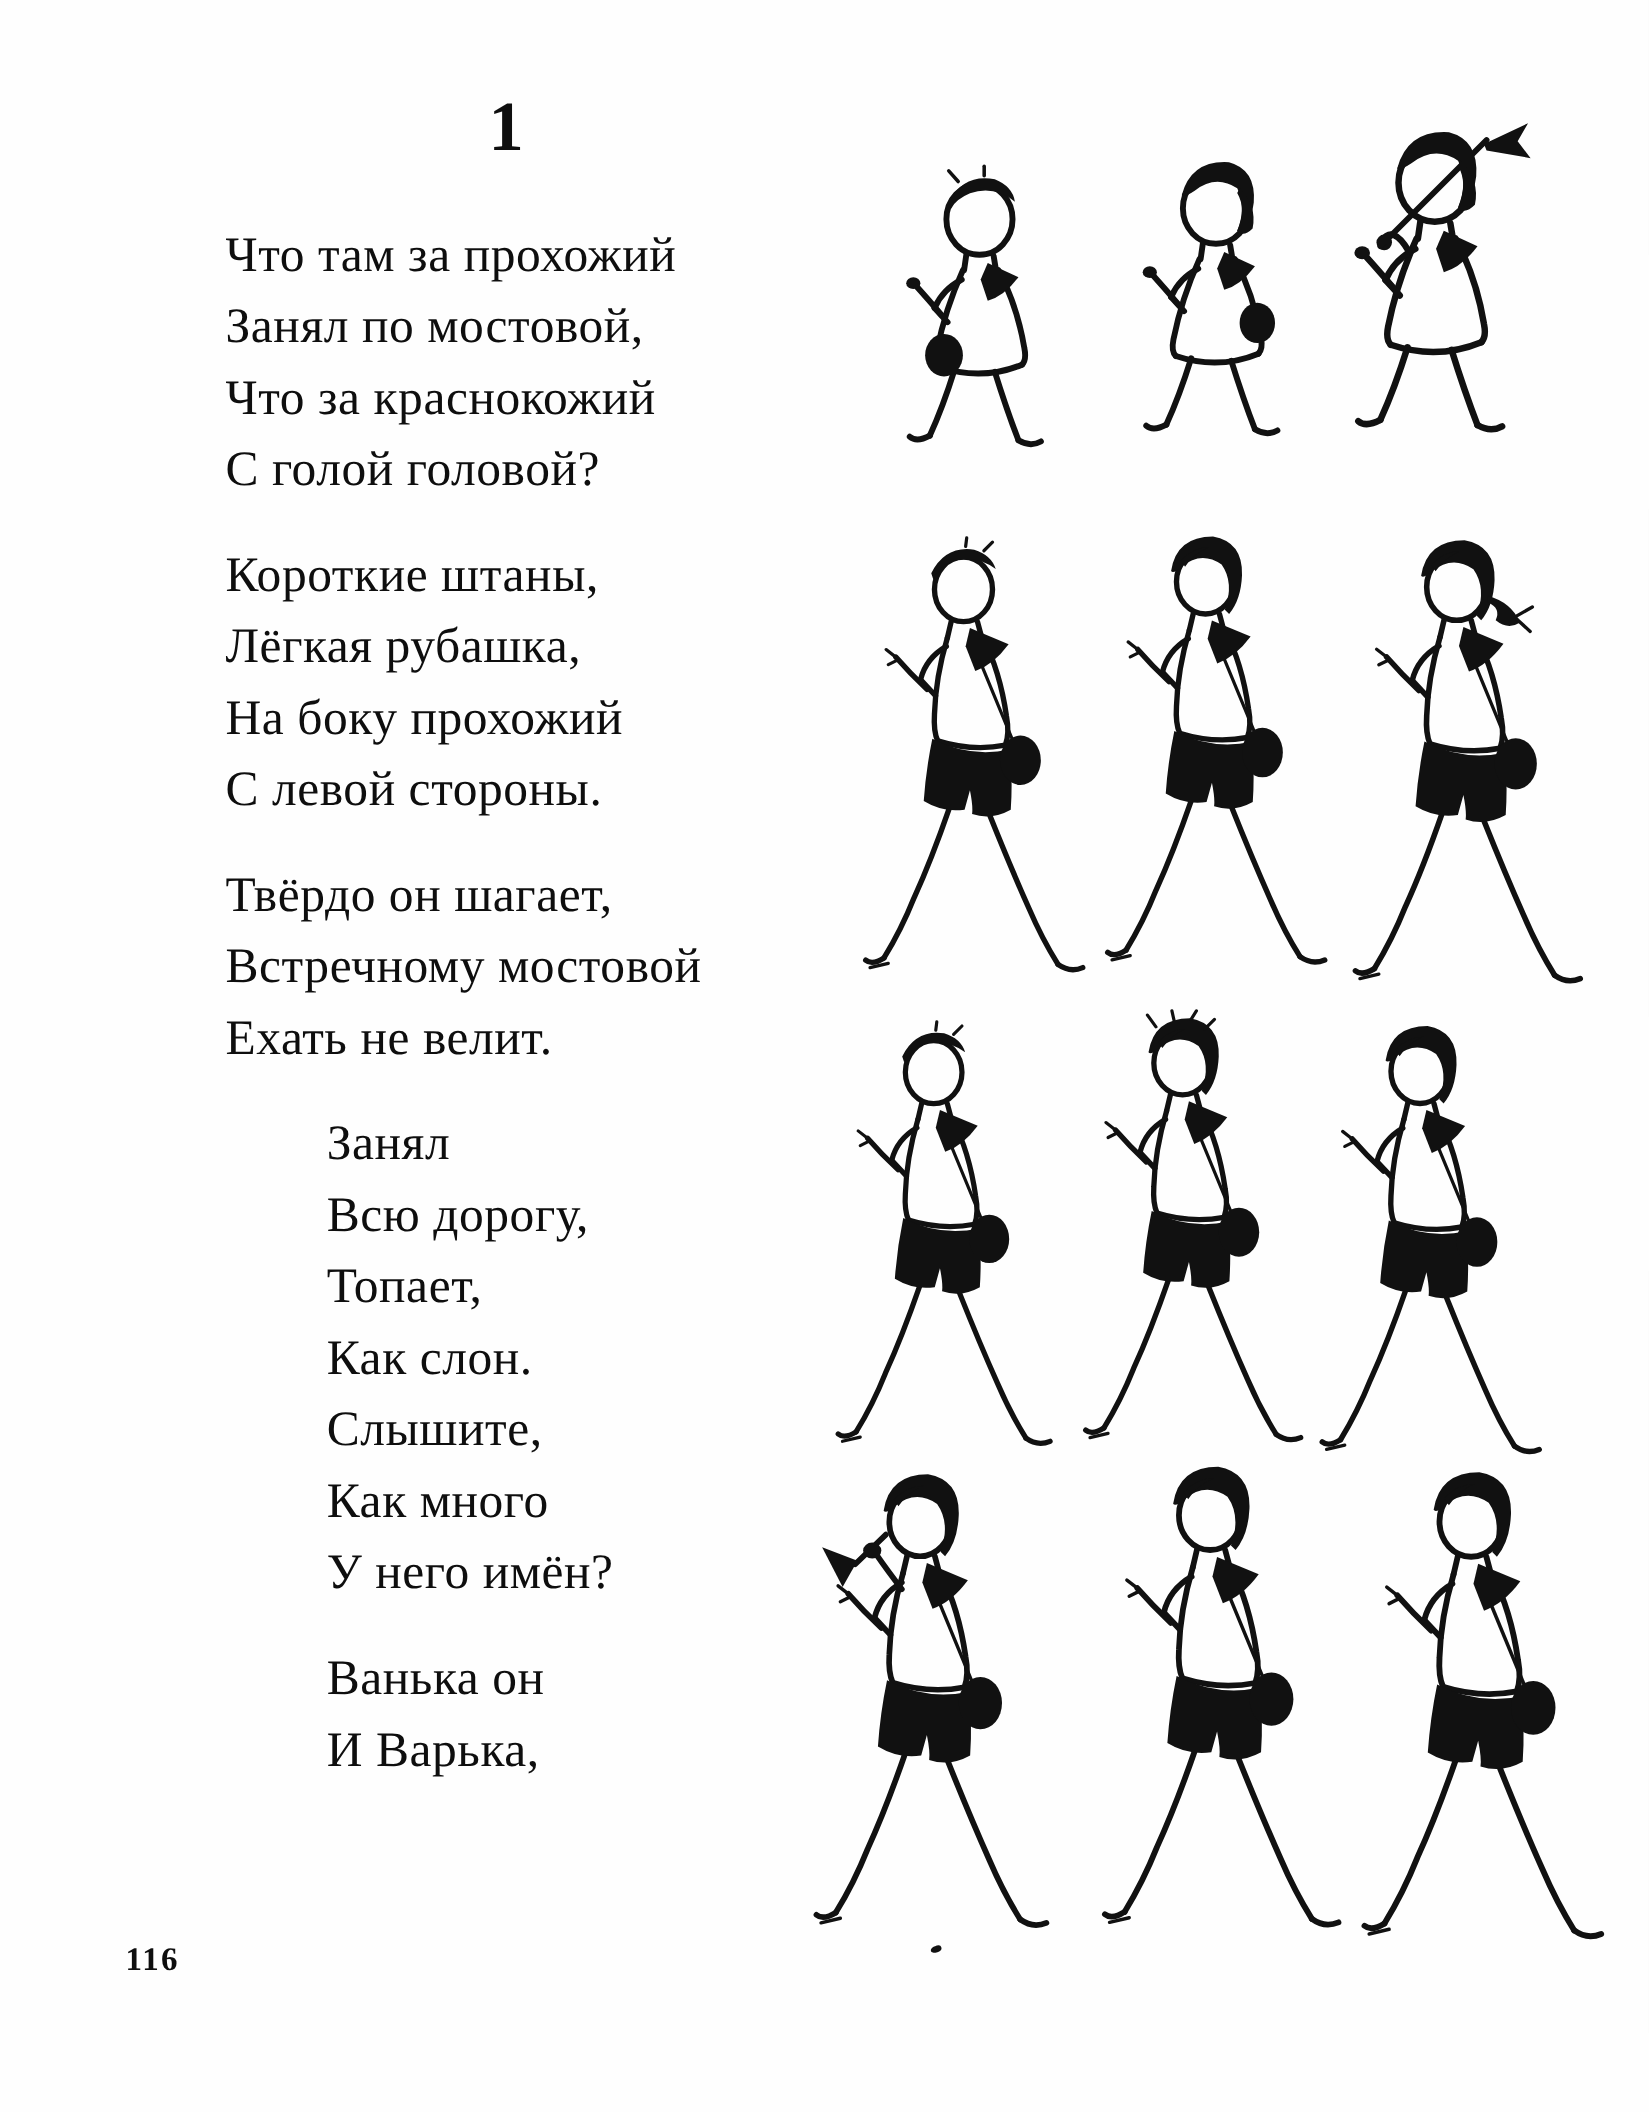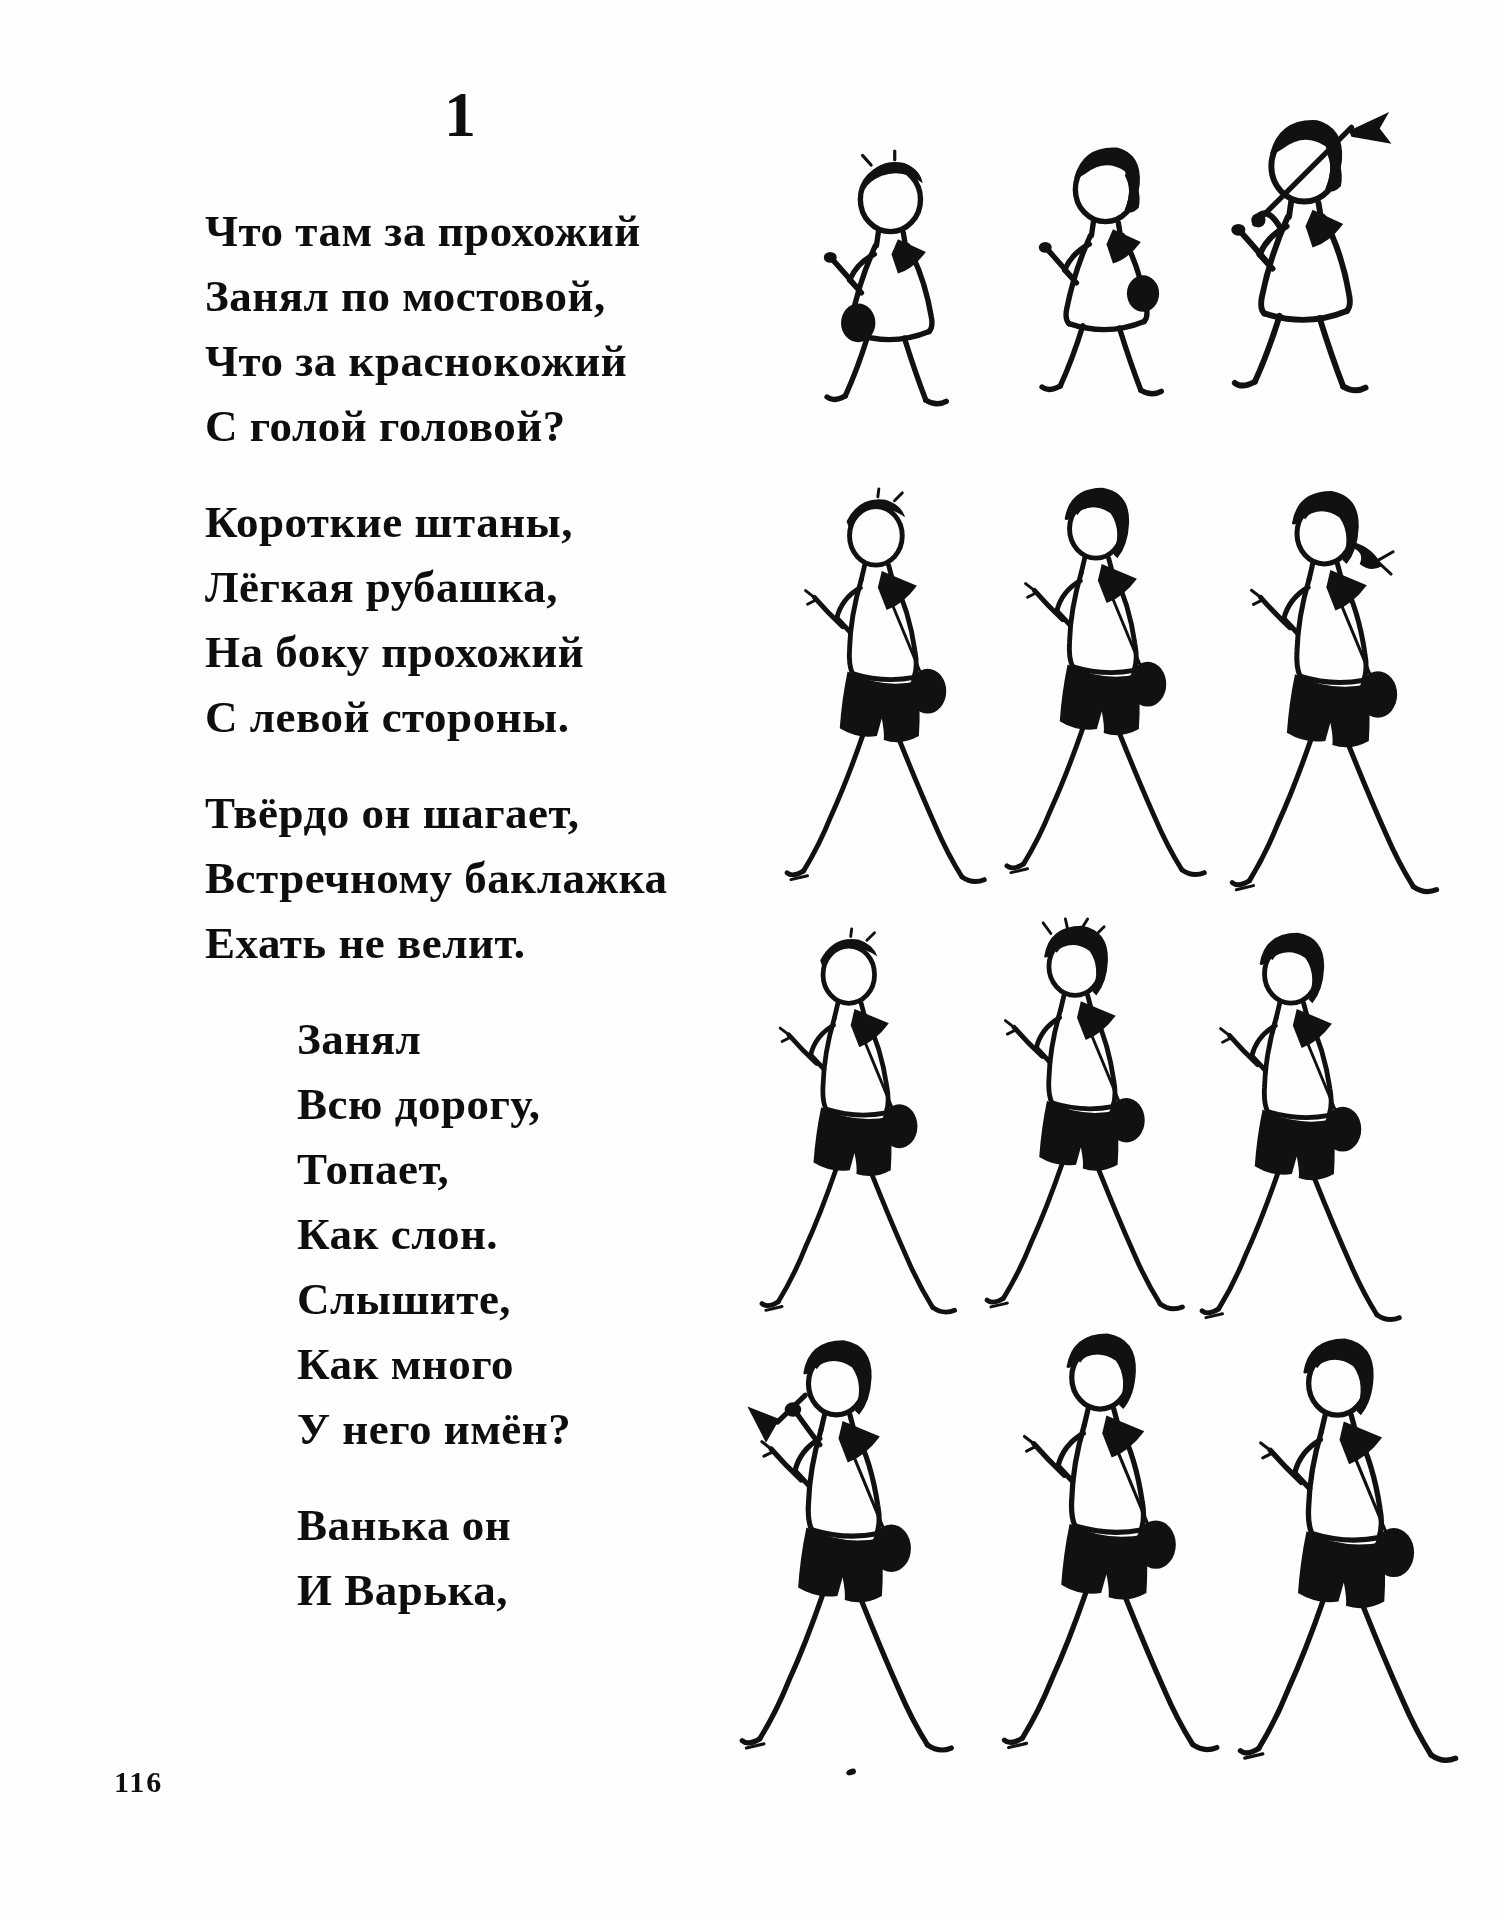--- a/index.html
+++ b/index.html
@@ -20,21 +20,21 @@
     text-align: center;
     font-size: 64px;
     font-weight: 700;
     color: #0e0e0e;
   }
   .poem {
     position: absolute;
     left: 205px;
     top: 199px;
     font-size: 45px;
-    font-weight: 700;
+    font-weight: 400;
     line-height: 65px;
     letter-spacing: 0.5px;
     white-space: nowrap;
     color: #0e0e0e;
   }
   .stanza { margin-bottom: 31px; }
   .stanza.indent { margin-left: 92px; }
   .page-number {
     position: absolute;
     left: 90px;
@@ -173,21 +173,21 @@
         <div class="line">С голой головой?</div>
       </div>
       <div class="stanza">
         <div class="line">Короткие штаны,</div>
         <div class="line">Лёгкая рубашка,</div>
         <div class="line">На боку прохожий</div>
         <div class="line">С левой стороны.</div>
       </div>
       <div class="stanza">
         <div class="line">Твёрдо он шагает,</div>
-        <div class="line">Встречному баклажка</div>
+        <div class="line">Встречному мостовой</div>
         <div class="line">Ехать не велит.</div>
       </div>
       <div class="stanza indent">
         <div class="line">Занял</div>
         <div class="line">Всю дорогу,</div>
         <div class="line">Топает,</div>
         <div class="line">Как слон.</div>
         <div class="line">Слышите,</div>
         <div class="line">Как много</div>
         <div class="line">У него имён?</div>

